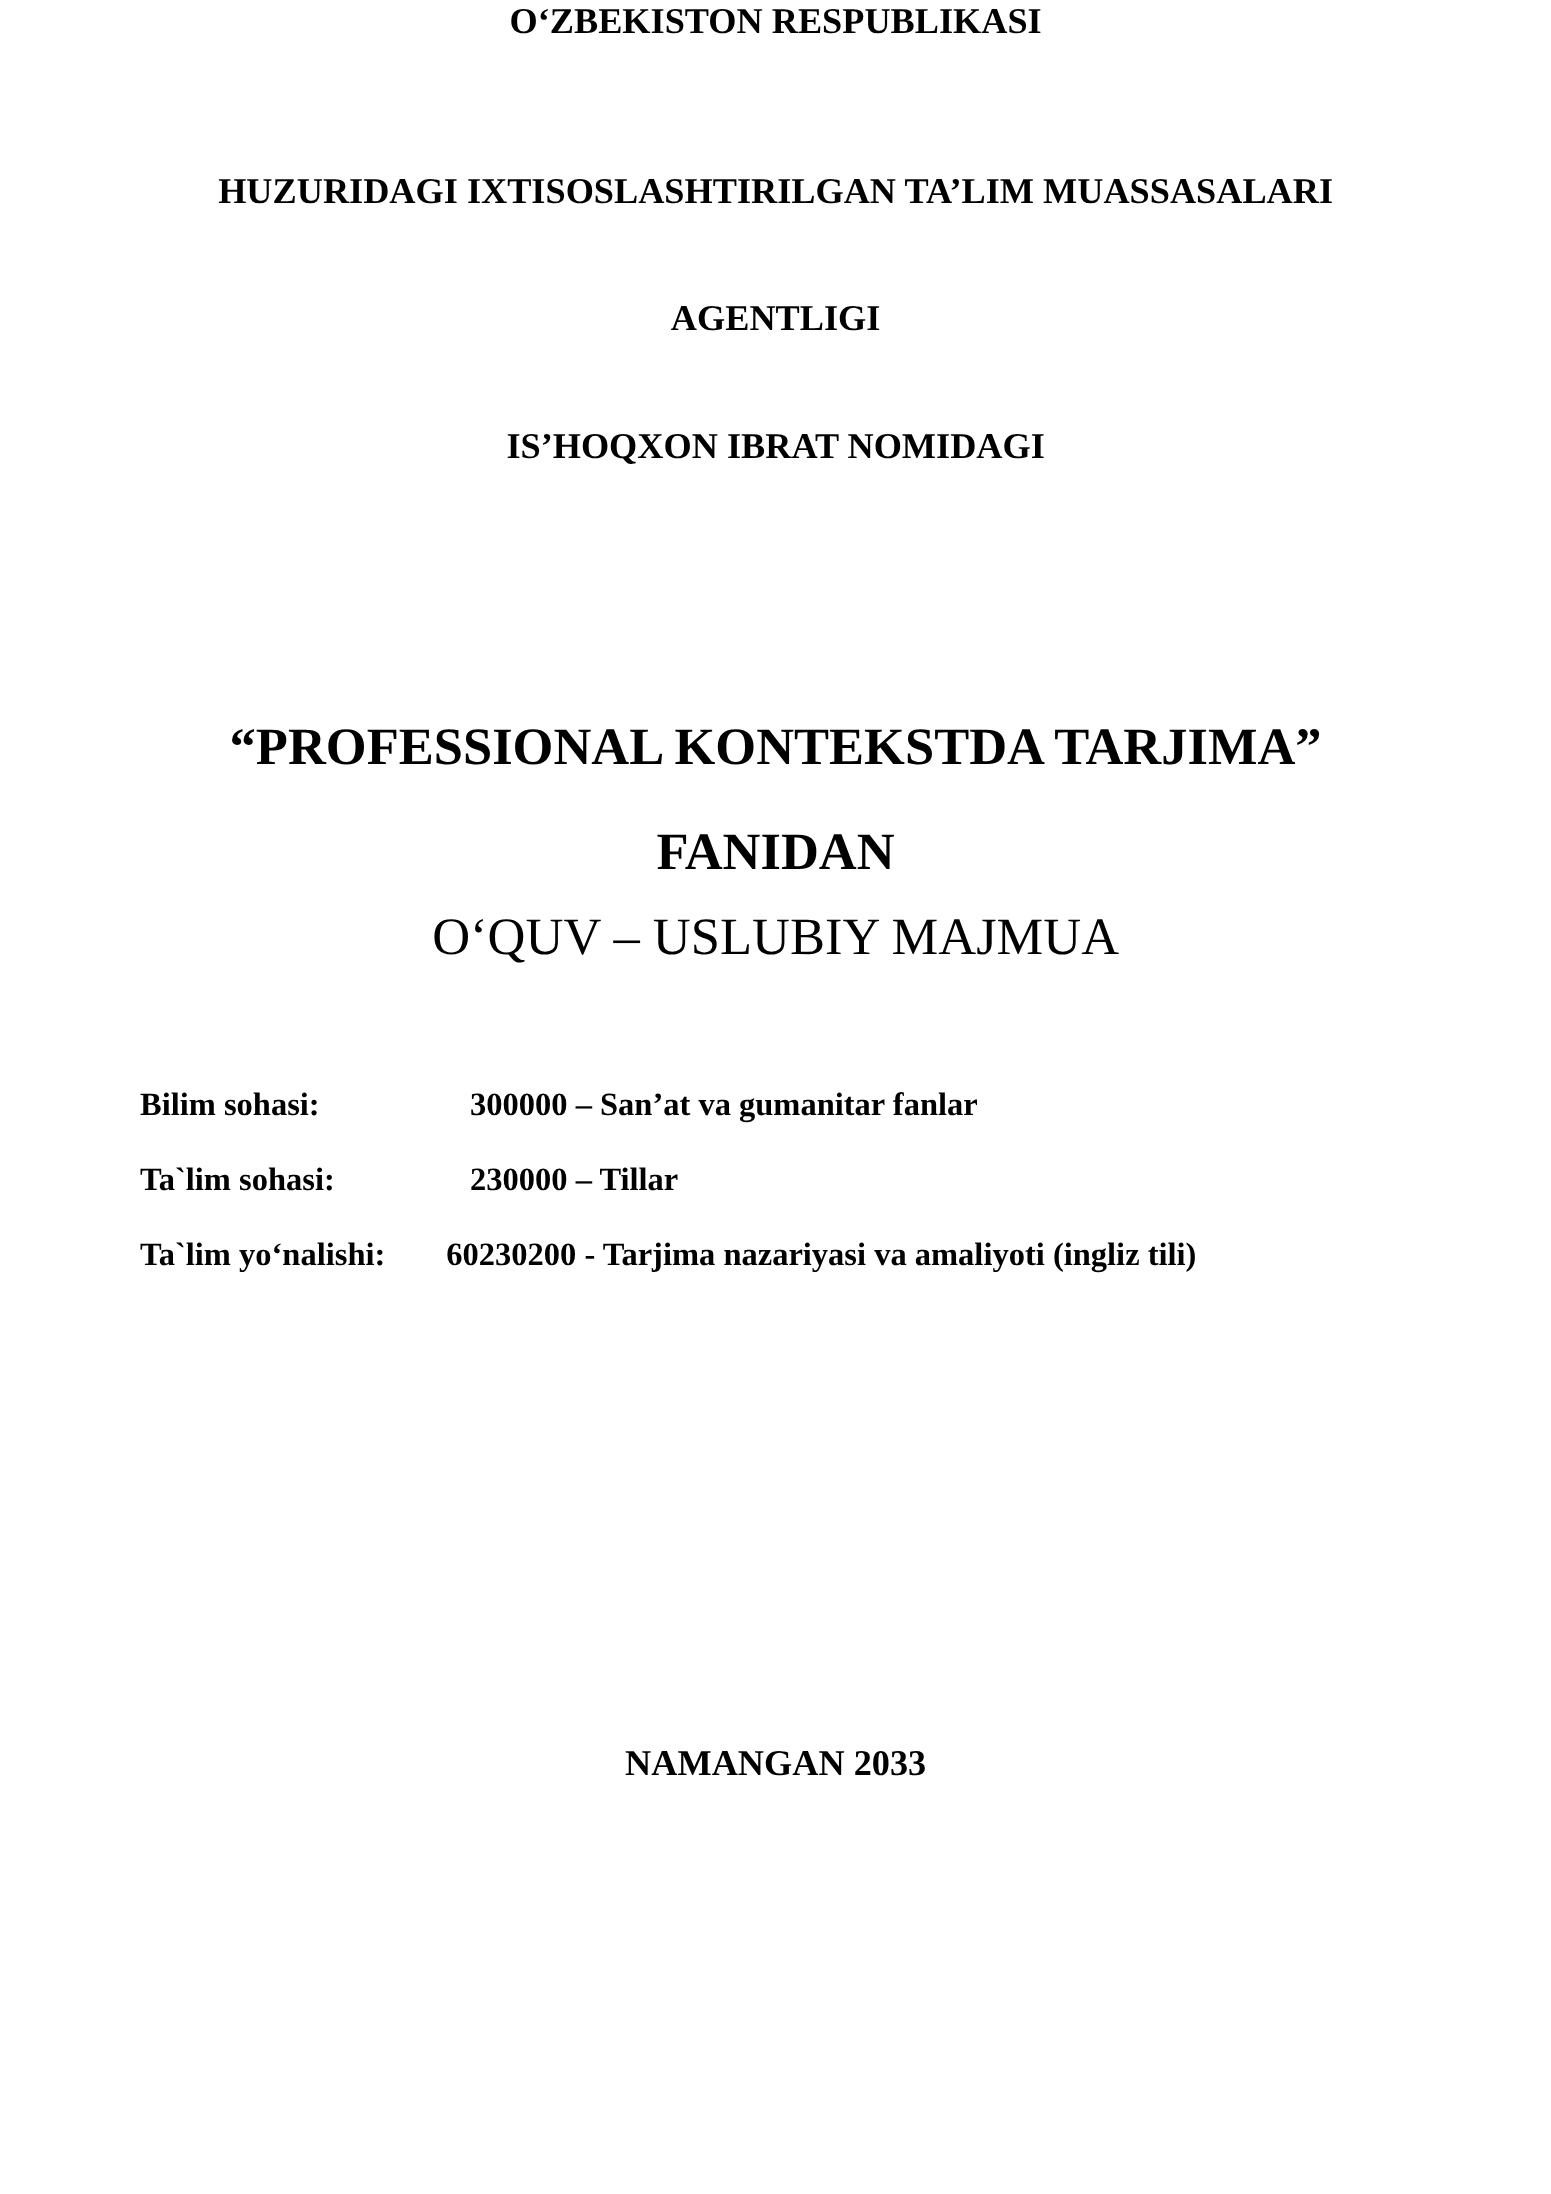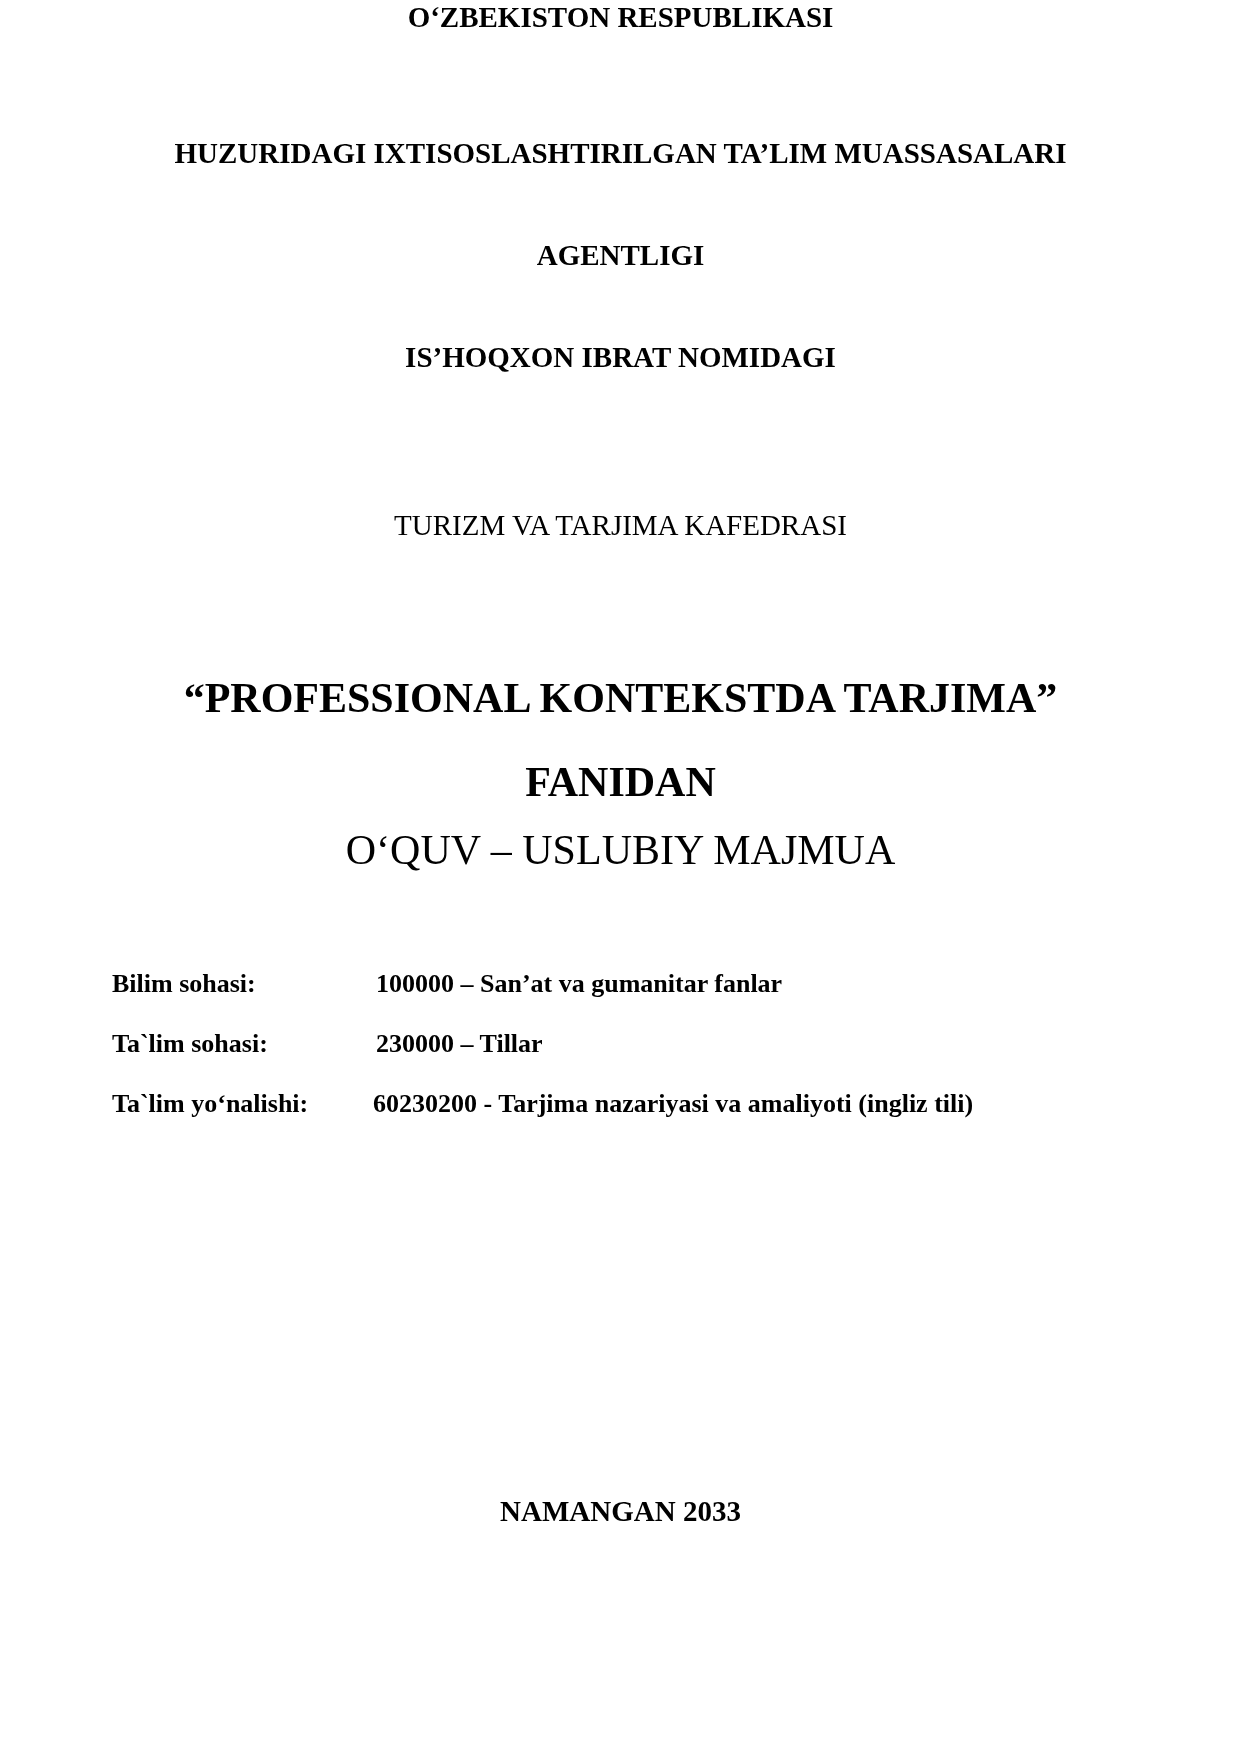--- a/index.html
+++ b/index.html
@@ -54,21 +54,21 @@
   .detail-row {
     position: relative;
     height: 36px;
     margin-bottom: 24px;
     font-weight: 700;
     font-size: 26px;
     line-height: 36px;
   }
   .detail-row .lbl { position: absolute; left: 112px; white-space: nowrap; }
   .detail-row .val { position: absolute; left: 376px; white-space: nowrap; }
-  .detail-row:nth-child(3) .val { left: 373px; }
+  .detail-row:nth-child(3) .val { left: 357px; }
   .footer {
     margin-top: 372px;
     font-weight: 700;
     font-size: 29px;
     line-height: 34px;
     text-align: center;
   }
 </style>
 </head>
 <body>
@@ -77,30 +77,29 @@
 
   <div class="hdr">O‘ZBEKISTON RESPUBLIKASI</div>
 
   <div class="hdr ministry">
     <div>HUZURIDAGI IXTISOSLASHTIRILGAN TA’LIM MUASSASALARI</div>
     <div>AGENTLIGI</div>
     <div>IS’HOQXON IBRAT NOMIDAGI</div>
   </div>
 
 
-  <div class="dept">TURIZM VA TARJIMA KAFEDRASI</div>
 
   <div class="title1">“PROFESSIONAL KONTEKSTDA TARJIMA”</div>
   <div class="title2">FANIDAN</div>
   <div class="title3">O‘QUV – USLUBIY MAJMUA</div>
 
   <div class="details">
     <div class="detail-row">
       <span class="lbl">Bilim sohasi:</span>
-      <span class="val">100000 – San’at va gumanitar fanlar</span>
+      <span class="val">300000 – San’at va gumanitar fanlar</span>
     </div>
     <div class="detail-row">
       <span class="lbl">Ta`lim sohasi:</span>
       <span class="val">230000 – Tillar</span>
     </div>
     <div class="detail-row">
       <span class="lbl">Ta`lim yo‘nalishi:</span>
       <span class="val">60230200 - Tarjima nazariyasi va amaliyoti (ingliz tili)</span>
     </div>
   </div>

